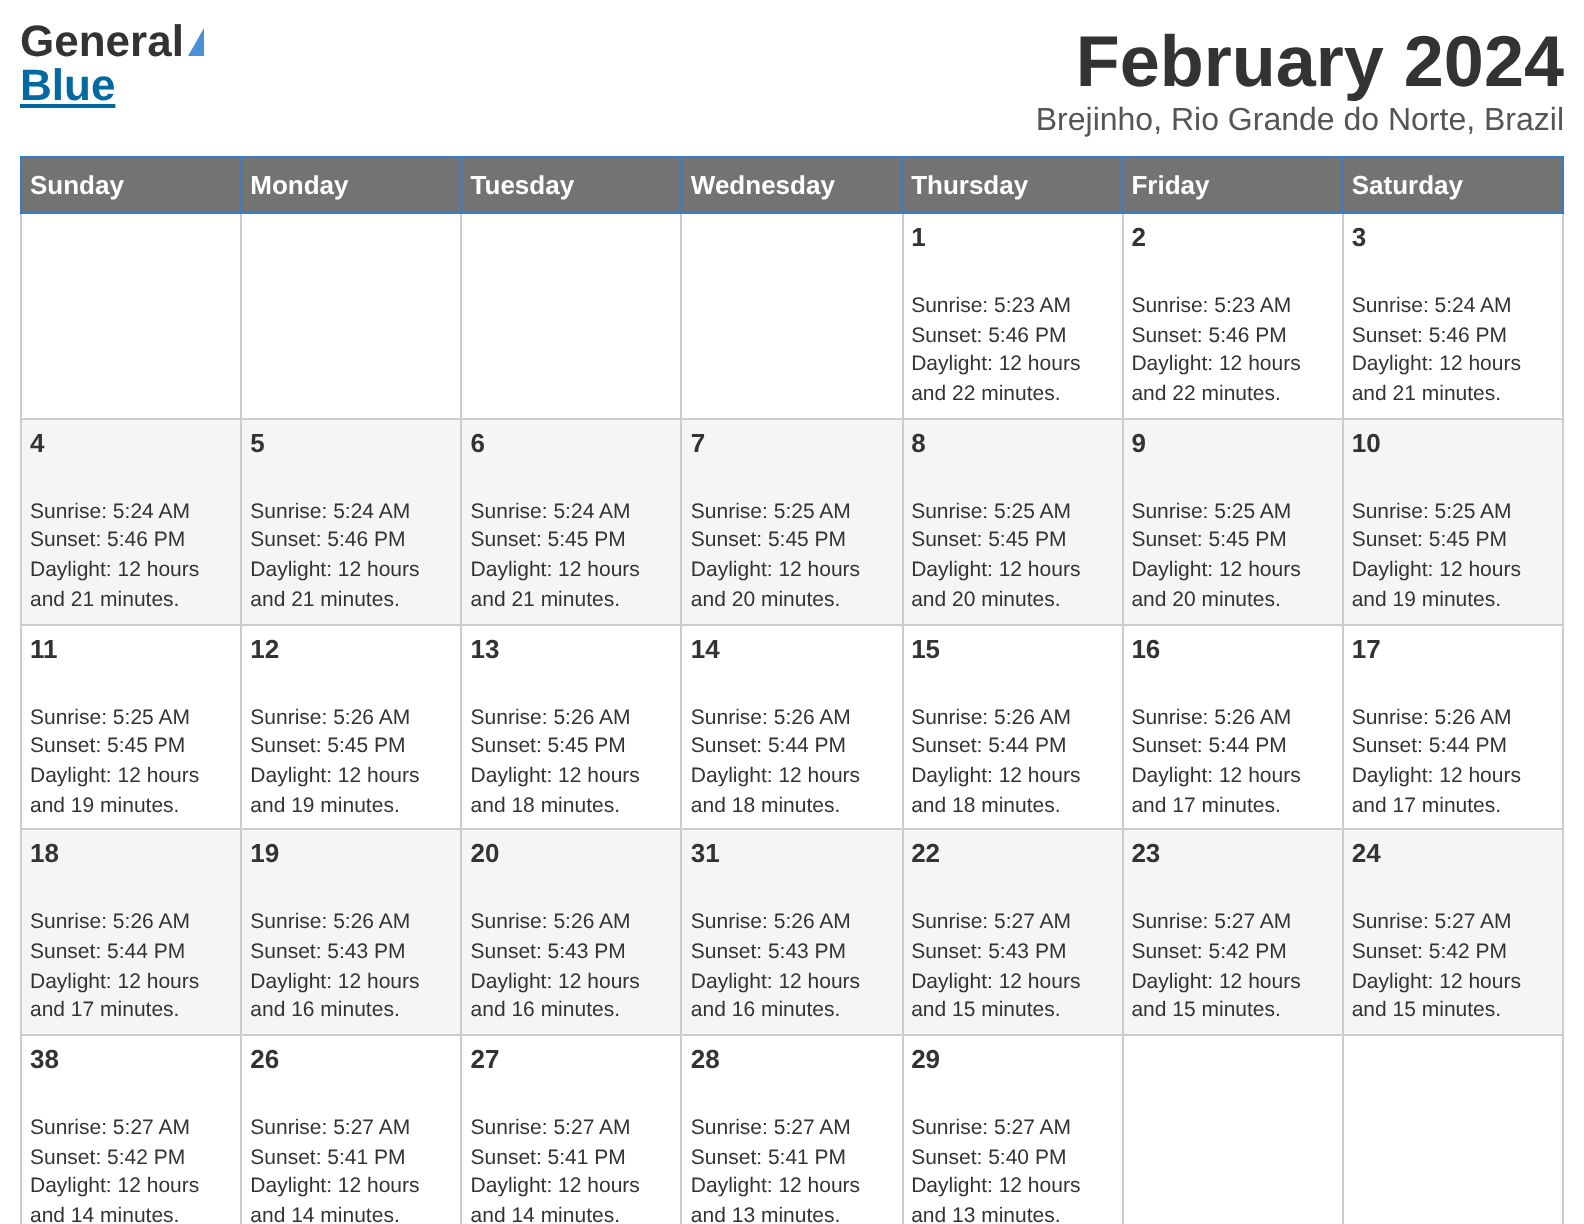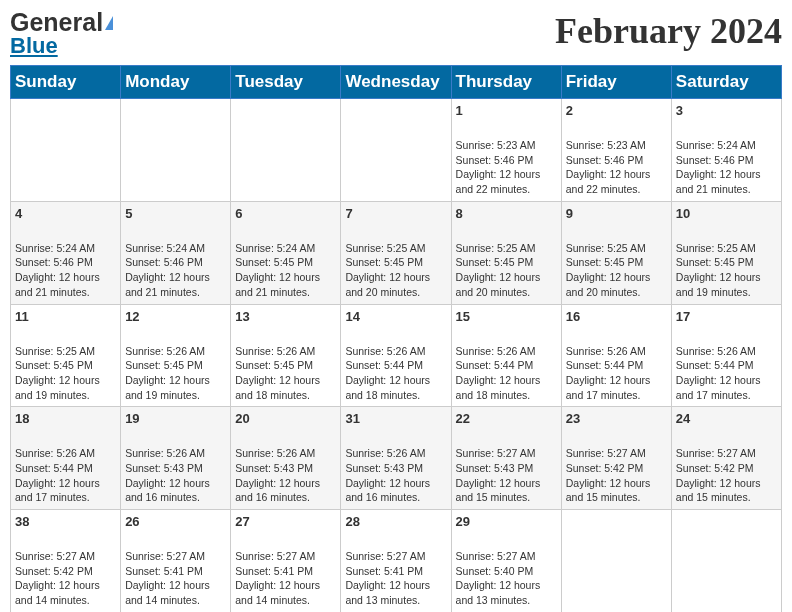--- a/index.html
+++ b/index.html
@@ -15,21 +15,21 @@
       justify-content: space-between;
       align-items: flex-start;
       margin-bottom: 8px;
     }
     .logo {
       display: flex;
       flex-direction: column;
       align-items: flex-start;
     }
     .logo-general {
-      font-size: 25px;
+      font-size: 22px;
       font-weight: bold;
       color: #333;
       line-height: 1;
     }
     .logo-blue {
       font-size: 22px;
       font-weight: bold;
       color: #0369a1;
       line-height: 1;
       text-decoration: underline;
@@ -38,42 +38,41 @@
       display: inline-block;
       width: 0;
       height: 0;
       border-left: 8px solid transparent;
       border-bottom: 14px solid #4a90d9;
       margin-left: 2px;
       vertical-align: middle;
     }
     .title-area {
       text-align: right;
-      font-family: Liberation Serif, serif;
     }
     .main-title {
       font-size: 36px;
       font-weight: bold;
       color: #333;
     }
     .subtitle {
       font-size: 16px;
       color: #555;
     }
     .calendar {
       width: 100%;
       border-collapse: collapse;
       font-size: 11px;
     }
     .calendar th {
-      background: #0369a1;
+      background: #737373;
       color: #fff;
       padding: 6px 4px;
       text-align: left;
-      font-size: 17px;
+      font-size: 13px;
       font-weight: bold;
       border: 1px solid #3a7bc8;
     }
     .calendar td {
       border: 1px solid #ccc;
       vertical-align: top;
       padding: 4px;
       width: 14.28%;
       min-height: 80px;
       background: #fff;
@@ -104,20 +103,21 @@
 <div class="header-area">
   <div class="logo">
     <div style="display:flex;align-items:center;">
       <span class="logo-general">General</span>
       <span class="logo-triangle"></span>
     </div>
     <span class="logo-blue">Blue</span>
   </div>
   <div class="title-area">
     <div class="main-title">February 2024</div>
+    <div class="subtitle">Brejinho, Rio Grande do Norte, Brazil</div>
   </div>
 </div>
 
 <table class="calendar">
   <thead>
     <tr id="dow-row">
         <th>Sunday</th>
         <th>Monday</th>
         <th>Tuesday</th>
         <th>Wednesday</th>

